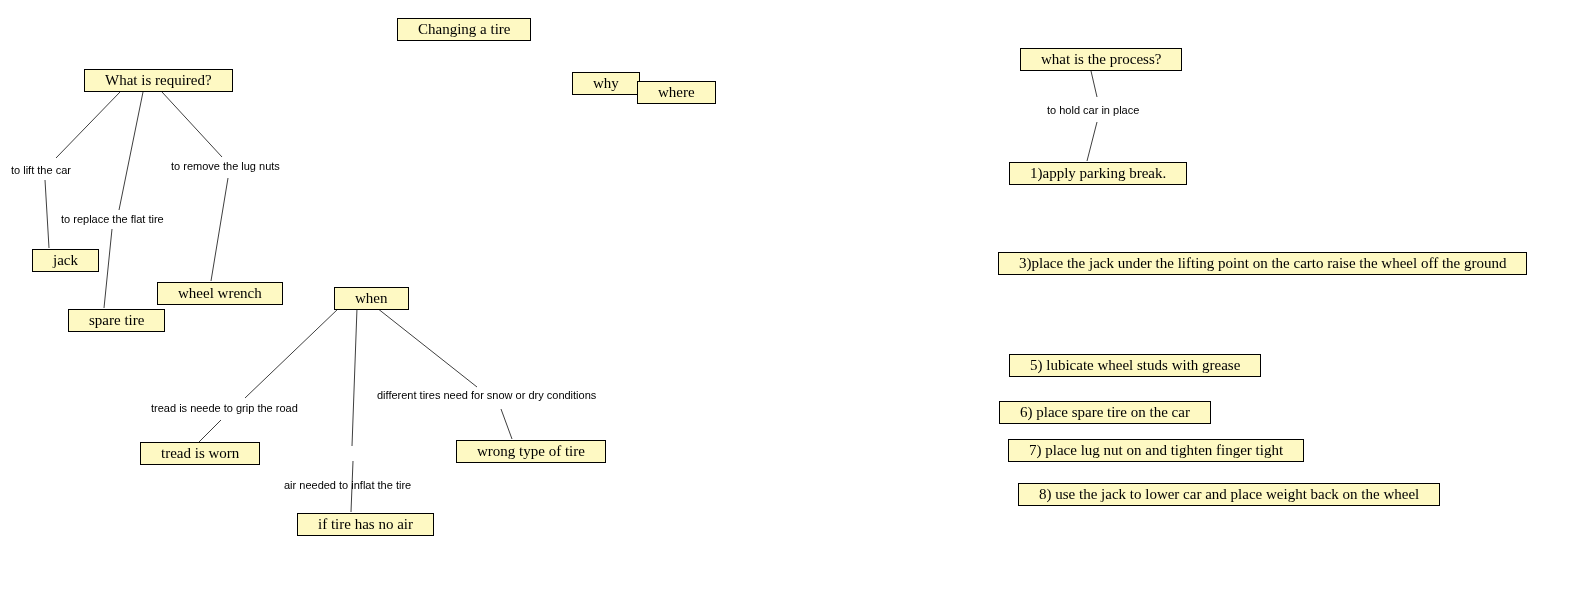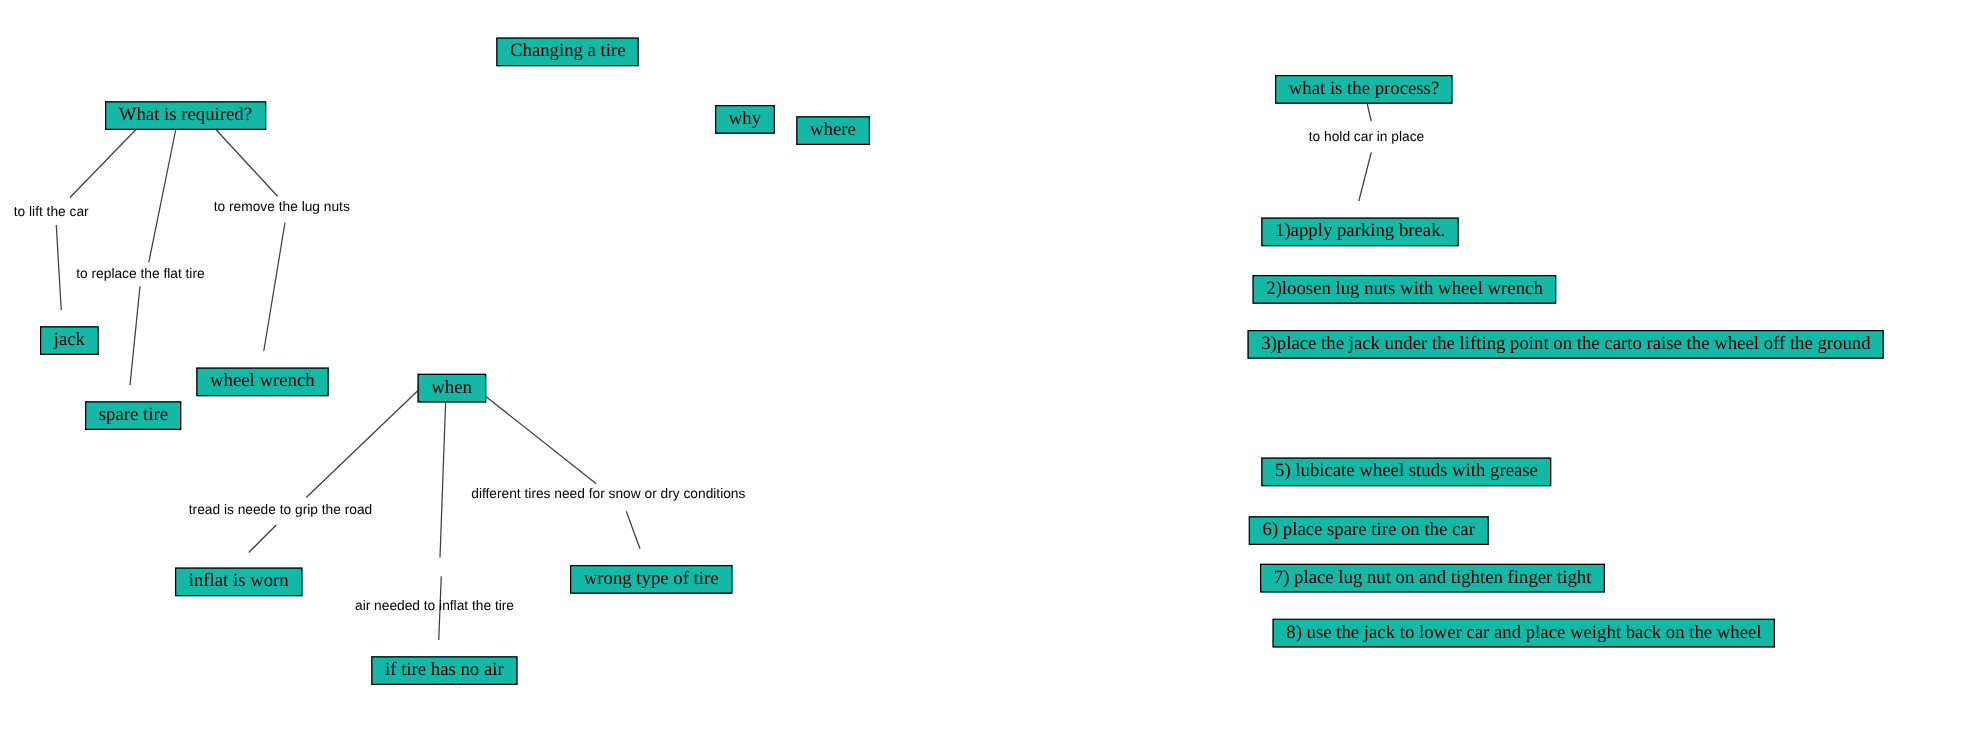--- a/index.html
+++ b/index.html
@@ -12,27 +12,26 @@
     font-family: "Liberation Serif", "DejaVu Serif", serif;
   }
   svg.lines-layer {
     position: absolute;
     left: 0; top: 0;
     width: 1569px; height: 599px;
   }
   .node {
     position: absolute;
     border: 1px solid #000000;
-    background: #14b8a6;
-    padding: 1px 10px;
+    background: #fef9c3;
+    padding: 1px 20px;
     font-size: 15px;
     line-height: 19px;
     white-space: nowrap;
     color: #000000;
-    margin-top: 12px;
   }
   .edge-label {
     position: absolute;
     font-family: "Liberation Sans", "DejaVu Sans", sans-serif;
     font-size: 11px;
     line-height: 11px;
     white-space: nowrap;
     color: #000000;
   }
 </style>
@@ -61,34 +60,33 @@
   </svg>
 
   <div class="node" style="left:397px;  top:18px;">Changing a tire</div>
   <div class="node" style="left:84px;   top:69px;">What is required?</div>
   <div class="node" style="left:572px;  top:72px;">why</div>
   <div class="node" style="left:637px;  top:81px;">where</div>
   <div class="node" style="left:32px;   top:249px;">jack</div>
   <div class="node" style="left:68px;   top:309px;">spare tire</div>
   <div class="node" style="left:157px;  top:282px;">wheel wrench</div>
   <div class="node" style="left:334px;  top:287px;">when</div>
-  <div class="node" style="left:140px;  top:442px;">inflat is worn</div>
+  <div class="node" style="left:140px;  top:442px;">tread is worn</div>
   <div class="node" style="left:297px;  top:513px;">if tire has no air</div>
   <div class="node" style="left:456px;  top:440px;">wrong type of tire</div>
   <div class="node" style="left:1020px; top:48px;">what is the process?</div>
 
   <div class="edge-label" style="left:11px;   top:165px;">to lift the car</div>
   <div class="edge-label" style="left:61px;   top:214px;">to replace the flat tire</div>
   <div class="edge-label" style="left:171px;  top:161px;">to remove the lug nuts</div>
   <div class="edge-label" style="left:151px;  top:403px;">tread is neede to grip the road</div>
   <div class="edge-label" style="left:284px;  top:448px;margin-top:32px;">air needed to inflat the tire</div>
   <div class="edge-label" style="left:377px;  top:390px;">different tires need for snow or dry conditions</div>
   <div class="edge-label" style="left:1047px; top:105px;">to hold car in place</div>
 
   <div class="node" style="left:1009px; top:162px;">1)apply parking break.</div>
-  <div class="node" style="left:1002px; top:208px;">2)loosen lug nuts with wheel wrench</div>
   <div class="node" style="left:998px;  top:252px;">3)place the jack under the lifting point on the carto raise the wheel off the ground</div>
   <div class="node" style="left:1009px; top:354px;">5) lubicate wheel studs with grease</div>
   <div class="node" style="left:999px;  top:401px;text-align:center;">6) place spare tire on the car</div>
   <div class="node" style="left:1008px; top:439px;">7) place lug nut on and tighten finger tight</div>
   <div class="node" style="left:1018px; top:483px;">8) use the jack to lower car and place weight back on the wheel</div>
 
 </div>
 
 </body></html>

